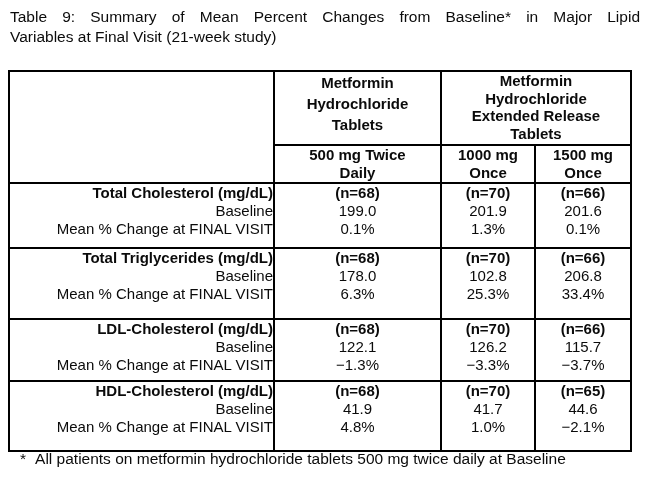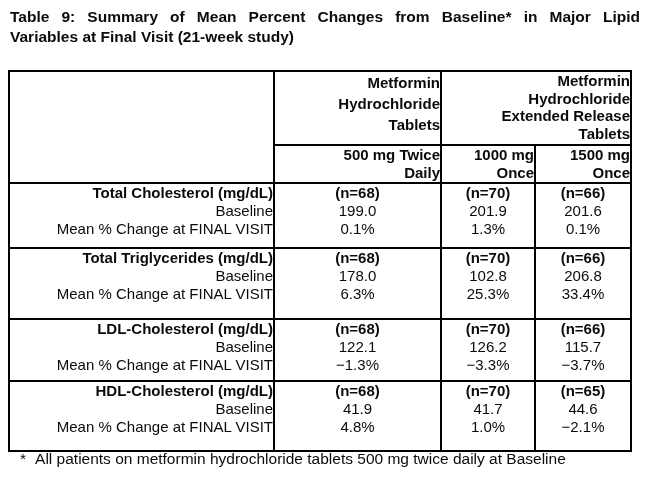--- a/index.html
+++ b/index.html
@@ -16,21 +16,21 @@
     overflow: hidden;
   }
 
   
   .doc-title {
     position: absolute;
     left: 10px;
     top: 7px;
     width: 630px;
     font-size: 15.5px;
-    font-weight: 700;
+    font-weight: 400;
     line-height: 20px;
     letter-spacing: 0;
   }
   .doc-title .l1 {
     text-align: justify;
     text-align-last: justify;
   }
   .doc-title .l2 {
     text-align: left;
   }
@@ -52,21 +52,21 @@
     padding: 0;
     overflow: hidden;
   }
   .r-h1 { height: 74px; }
   .r-h2 { height: 36px; }
   .r-s1 { height: 65px; }
   .r-s2 { height: 71px; }
   .r-s3 { height: 62px; padding-left: 28px; }
   .r-s4 { height: 70px; }
 
-  td.ctr { text-align: right; margin-left: 43px; }
+  td.ctr { text-align: center; margin-left: 43px; }
   td.gh2 { font-weight: 700; line-height: 21px; padding-top: 2px; }
   td.gh34 { font-weight: 700; line-height: 17.5px; padding-top: 2px; }
   td.dose { font-weight: 700; line-height: 18px; padding-top: 1px; }
 
   td.c1 {
     text-align: right;
     padding: 4px 6px 0 13px;
   }
   td.c1 .lbl {
     font-weight: 700;

